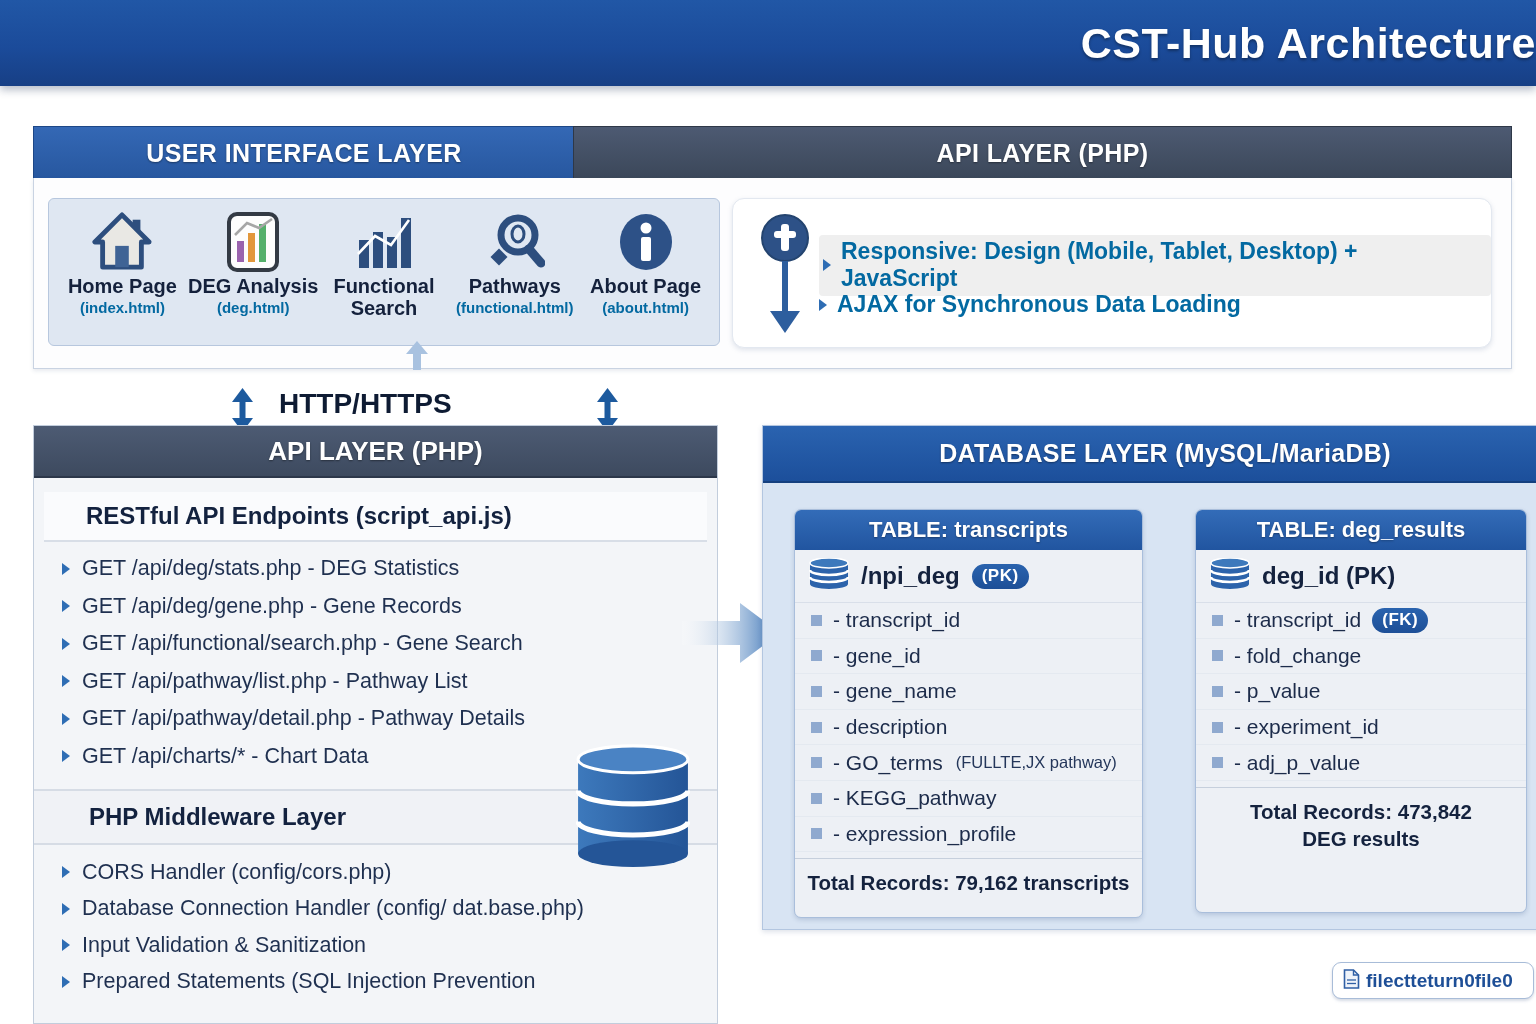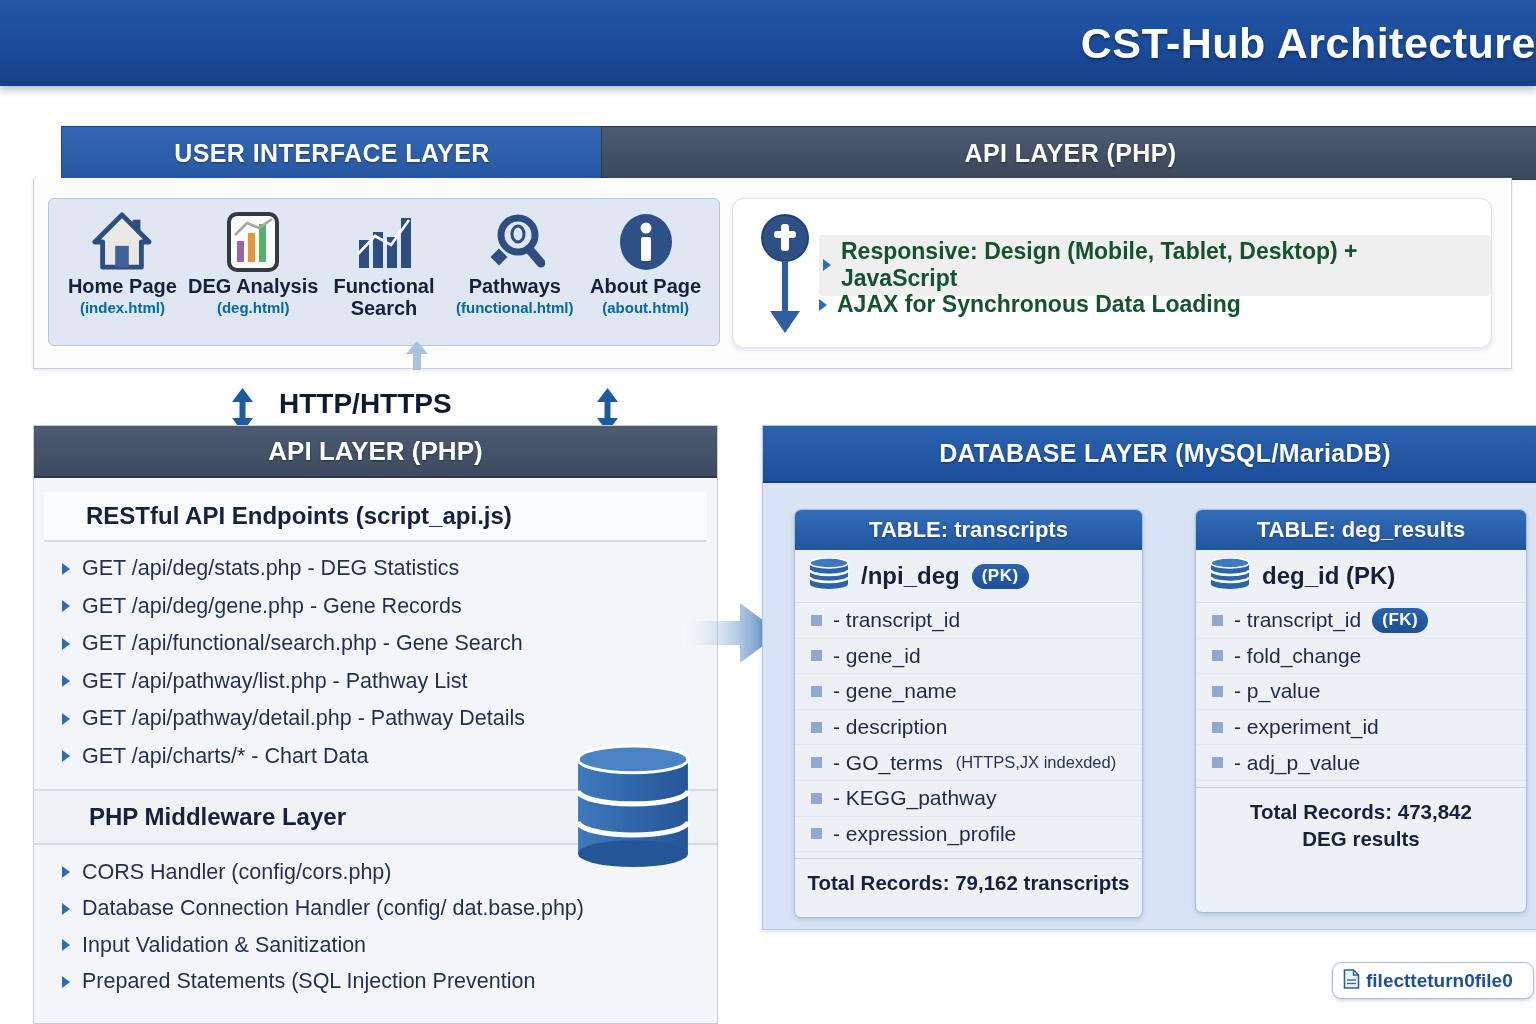--- a/index.html
+++ b/index.html
@@ -16,42 +16,42 @@
     box-shadow:0 4px 8px rgba(20,40,80,.30);
     display:flex;align-items:center;justify-content:flex-end;
   }
   .banner .title{
     color:#fff;font-size:43px;font-weight:700;letter-spacing:.5px;
     text-shadow:0 2px 3px rgba(0,0,0,.35);
   }
   
   .hdr{position:absolute;height:52px;display:flex;align-items:center;justify-content:center;
     color:#fff;font-weight:700;font-size:25px;letter-spacing:.4px;
-    text-shadow:0 1px 2px rgba(0,0,0,.4);margin-left:28px;}
+    text-shadow:0 1px 2px rgba(0,0,0,.4);}
   .hdr.ui{left:33px;top:126px;width:540px;
     background:linear-gradient(#3468b5,#27579f);border:1px solid #1d4787;}
   .hdr.api{left:573px;top:126px;width:937px;
     background:linear-gradient(#4d5a72,#3b4759);border:1px solid #2e3848;}
   
   .top-body{position:absolute;left:33px;top:178px;width:1477px;height:190px;
     background:#fdfdfe;border:1px solid #c9d3e2;border-top:none;
     box-shadow:0 2px 4px rgba(60,80,120,.12);}
   .ui-panel{position:absolute;left:48px;top:198px;width:672px;height:148px;
     background:#dfe7f2;border:1px solid #b7c7de;border-radius:6px;
     display:flex;align-items:stretch;justify-content:flex-start;padding:10px 8px 6px 8px;box-sizing:border-box;}
   .ui-item{width:132px;display:flex;flex-direction:column;align-items:center;text-align:center;}
   .ui-item .icon-slot{height:66px;display:flex;align-items:center;justify-content:center;}
   .ui-label{font-size:20px;font-weight:700;color:#14213c;line-height:22px;}
   .ui-sub{font-size:15px;font-weight:600;color:#0369a1;margin-top:2px;}
   .api-panel{position:absolute;left:732px;top:198px;width:758px;height:148px;
     background:#ffffff;border:1px solid #e3e8f0;border-radius:12px;
     box-shadow:0 2px 5px rgba(90,110,150,.18);}
   .pin-wrap{position:absolute;left:26px;top:14px;}
   .feat-line{position:absolute;left:86px;display:flex;align-items:center;gap:10px;
-    font-size:23px;font-weight:600;color:#14532d;}
+    font-size:23px;font-weight:600;color:#0369a1;}
   .feat-line.l1{top:36px;background:#efefef;padding:3px 14px 4px 4px;border-radius:4px;}
   .feat-line.l2{top:92px;}
   .tri{width:0;height:0;border-top:6px solid transparent;border-bottom:6px solid transparent;
     border-left:8px solid #2e6db4;display:inline-block;flex:0 0 auto;}
   
   .up-arrow{position:absolute;left:404px;top:341px;}
   .conn-row{position:absolute;left:230px;top:388px;width:390px;height:44px;
     display:flex;align-items:flex-start;justify-content:center;gap:24px;}
   .conn-row .lbl{font-size:28px;font-weight:700;color:#0e1b33;}
   
@@ -341,21 +341,21 @@
         <span class="sq"></span>
         <span>- gene_name</span>
       </div>
     <div class="f-row">
         <span class="sq"></span>
         <span>- description</span>
       </div>
     <div class="f-row">
         <span class="sq"></span>
         <span>- GO_terms</span>
-        <span class="f-note">(HTTPS,JX indexded)</span>
+        <span class="f-note">(FULLTE,JX pathway)</span>
       </div>
     <div class="f-row">
         <span class="sq"></span>
         <span>- KEGG_pathway</span>
       </div>
     <div class="f-row">
         <span class="sq"></span>
         <span>- expression_profile</span>
       </div>
     <div class="total-row">Total Records: 79,162 transcripts</div>

